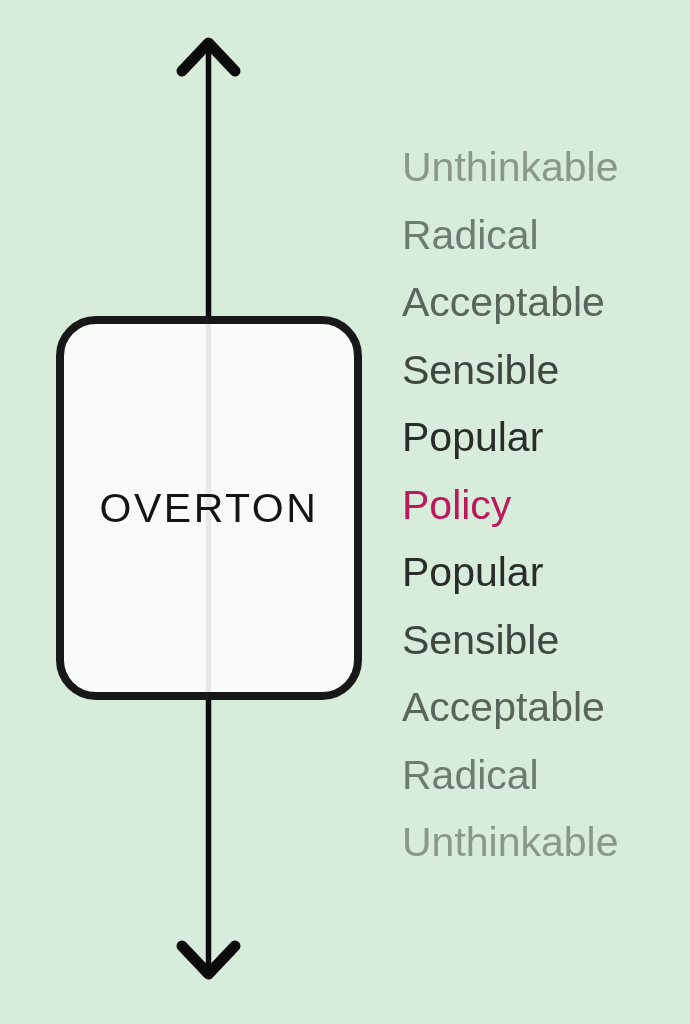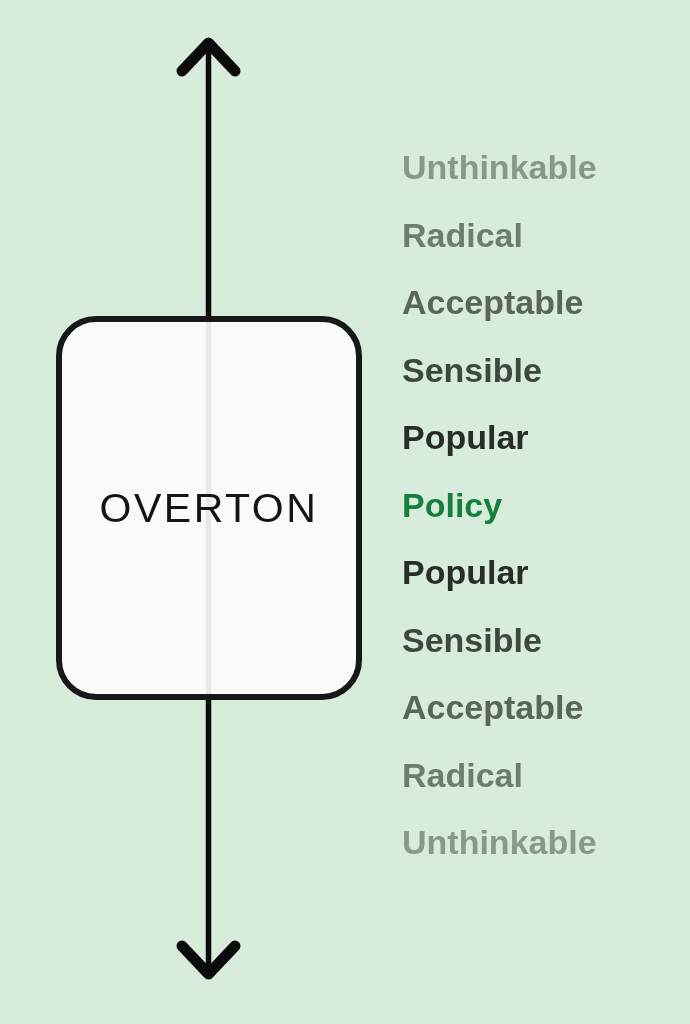--- a/index.html
+++ b/index.html
@@ -16,21 +16,21 @@
     width: 690px; height: 1024px;
     z-index: 1;
   }
   .window-box {
     position: absolute;
     left: 56px;
     top: 316px;
     width: 306px;
     height: 384px;
     box-sizing: border-box;
-    border: 6px solid #4d7c0f;
+    border: 8px solid #4d7c0f;
     border-radius: 40px;
     z-index: 2;
     display: flex;
     align-items: center;
     justify-content: center;
   }
   .window-label {
     text-align: center;
     font-size: 41px;
     font-weight: 400;
@@ -41,22 +41,22 @@
   .window-label span { display: block; }
   .ladder {
     position: absolute;
     left: 402px;
     top: 134px;
     z-index: 3;
   }
   .ladder-item {
     height: 67.5px;
     line-height: 67.5px;
-    font-size: 34px;
-    font-weight: 700;
+    font-size: 41px;
+    font-weight: 400;
     white-space: nowrap;
   }
 </style>
 </head>
 <body>
 
 <div class="stage" style="background: rgb(216, 236, 219);">
 
   <svg class="axis-svg" viewBox="0 0 690 1024" xmlns="http://www.w3.org/2000/svg" aria-hidden="true">
     <line class="axis-stroke" x1="208.5" y1="43" x2="208.5" y2="973" stroke-width="5.5" stroke-linecap="round" stroke="#0b0b0b"></line>
@@ -69,21 +69,21 @@
       <span>OVERTON</span>
     </div>
   </div>
 
   <div class="ladder" id="ladder">
       <div class="ladder-item" style="color: rgb(138, 152, 140);">Unthinkable</div>
       <div class="ladder-item" style="color: rgb(110, 124, 114);">Radical</div>
       <div class="ladder-item" style="color: rgb(90, 102, 92);">Acceptable</div>
       <div class="ladder-item" style="color: rgb(63, 71, 65);">Sensible</div>
       <div class="ladder-item" style="color: rgb(40, 45, 41);">Popular</div>
-      <div class="ladder-item" style="color: #15803d;">Policy</div>
+      <div class="ladder-item" style="color: #be185d;">Policy</div>
       <div class="ladder-item" style="color: rgb(40, 45, 41);">Popular</div>
       <div class="ladder-item" style="color: rgb(63, 71, 65);">Sensible</div>
       <div class="ladder-item" style="color: rgb(90, 102, 92);">Acceptable</div>
       <div class="ladder-item" style="color: rgb(110, 124, 114);">Radical</div>
       <div class="ladder-item" style="color: rgb(138, 152, 140);">Unthinkable</div>
     </div>
 
 </div>
 
 </body></html>

